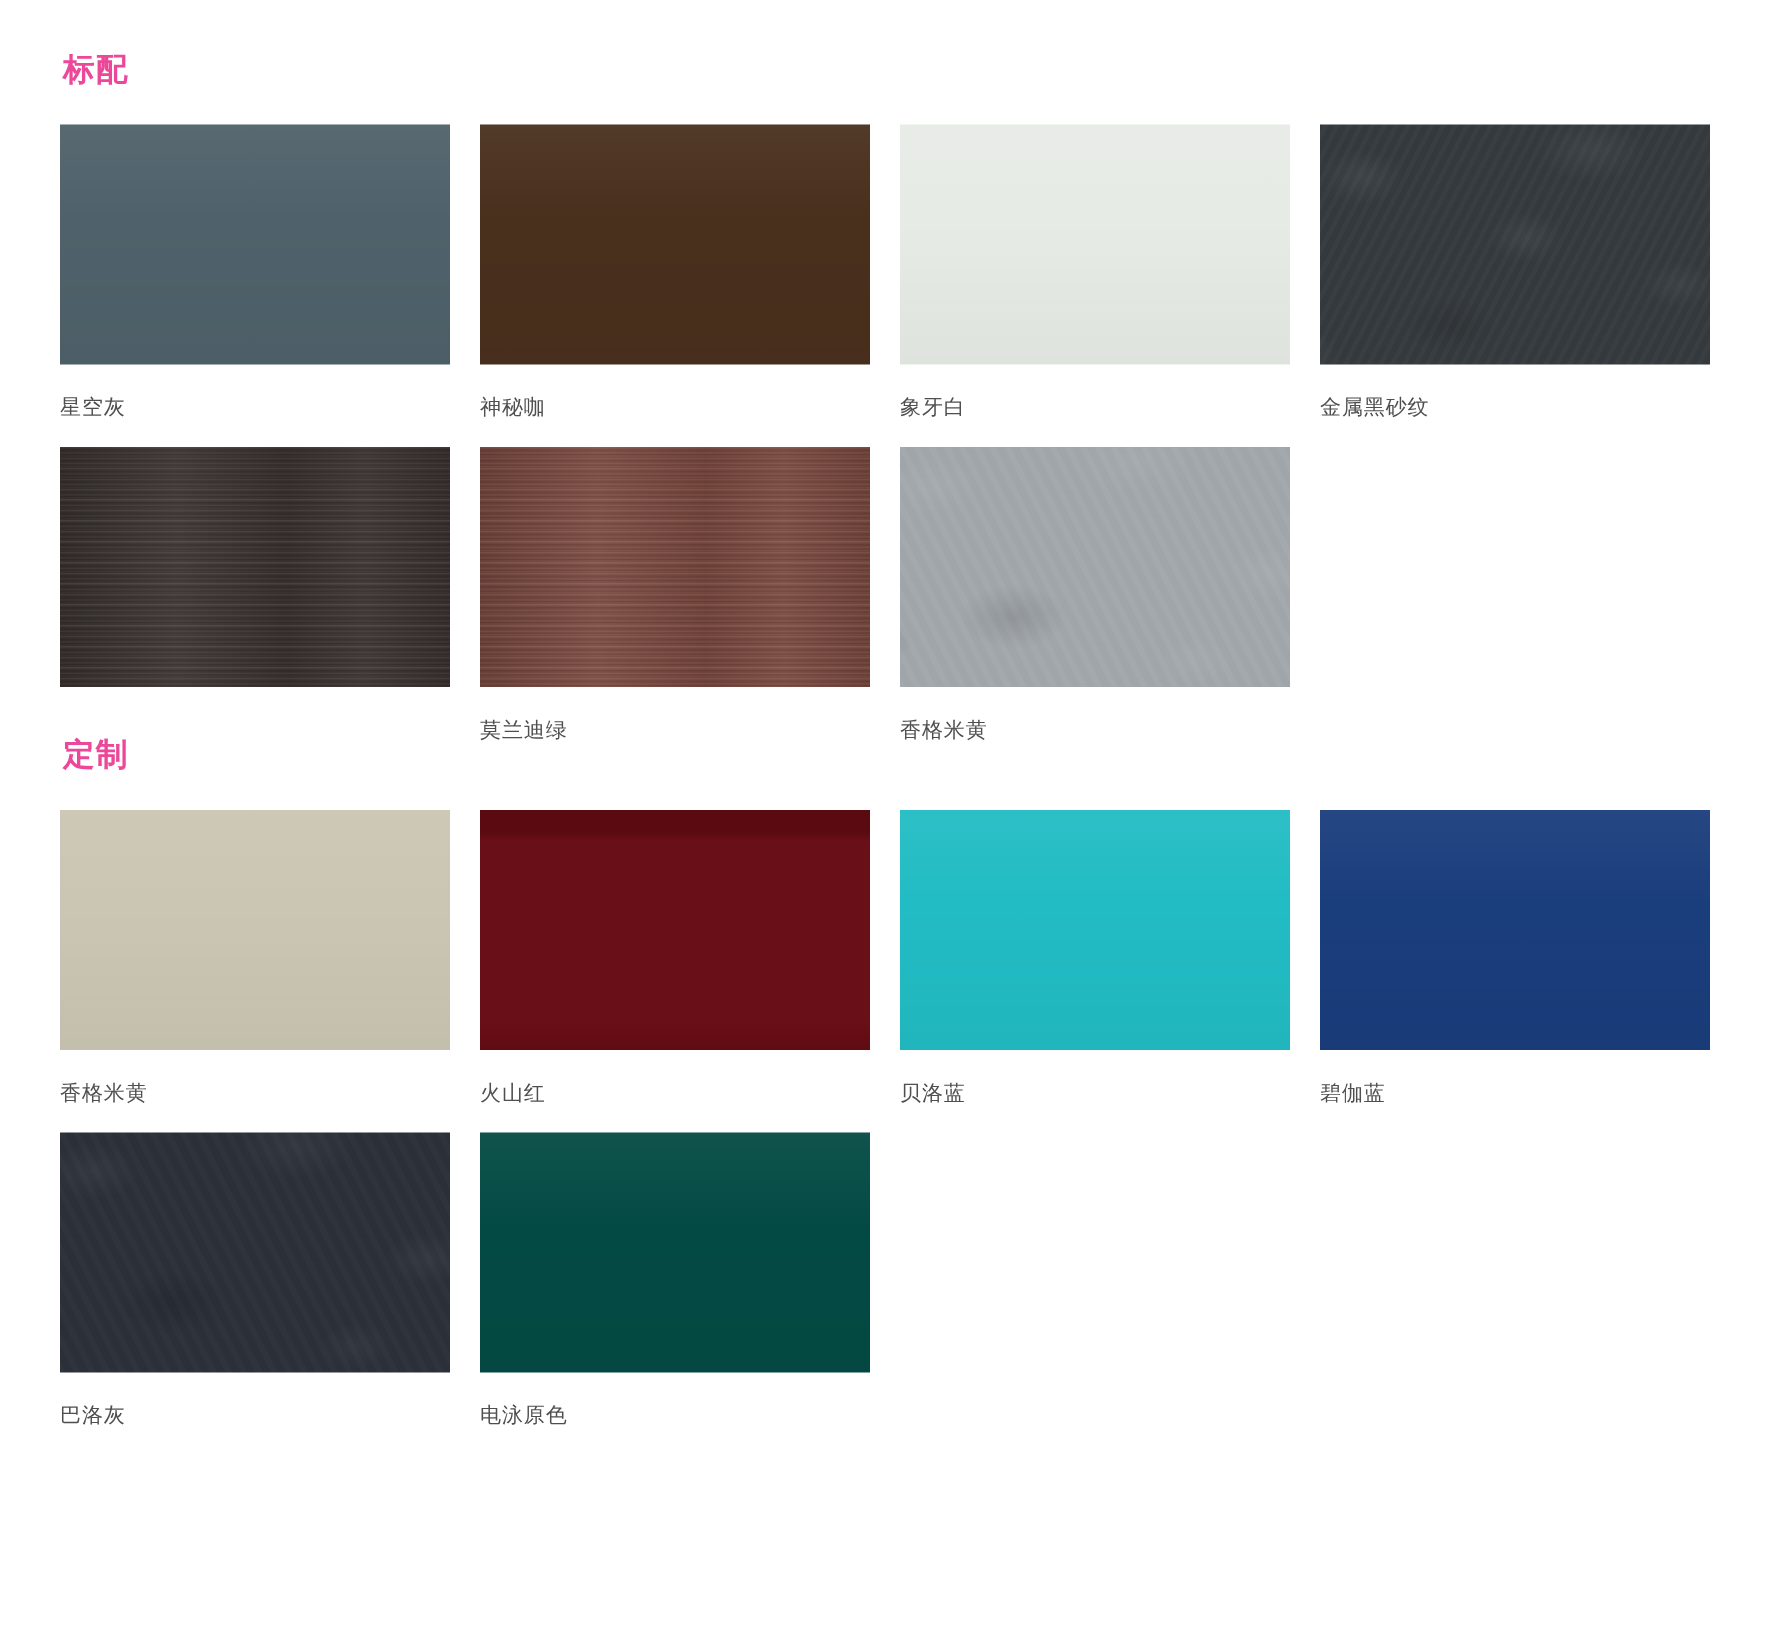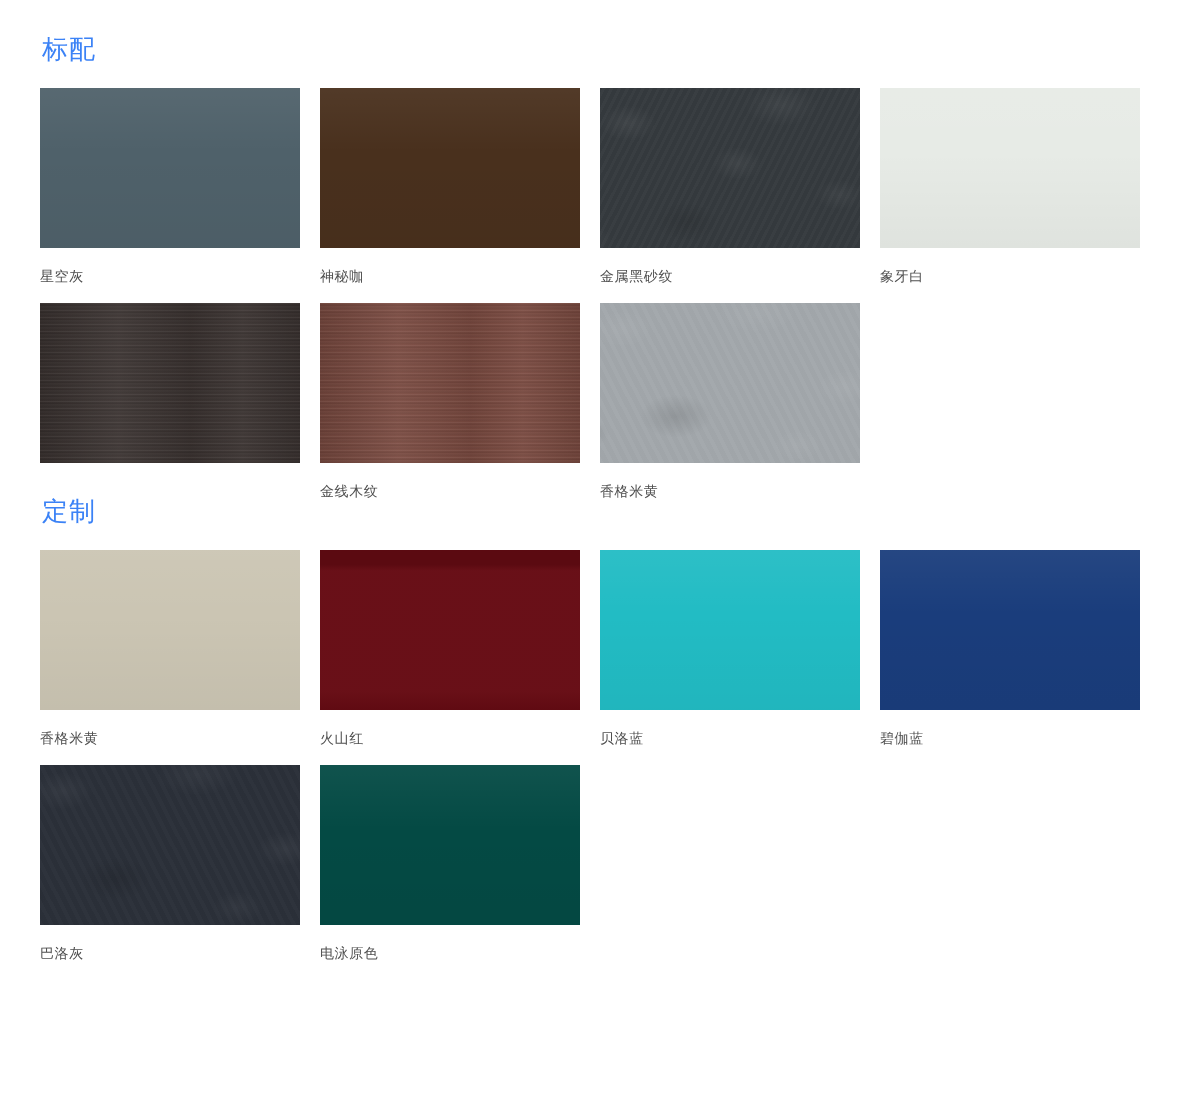--- a/index.html
+++ b/index.html
@@ -14,23 +14,23 @@
     overflow: hidden;
   }
   .page {
     padding: 36px 40px 0 40px;
     box-sizing: border-box;
   }
   .section { margin: 0; }
   .section + .section { }
 
   .section-title {
-    font-size: 26px;
-    color: #3b82f6;
-    font-weight: 400;
+    font-size: 21px;
+    color: #ec4899;
+    font-weight: 700;
     letter-spacing: 1px;
     line-height: 1;
     margin: 0 0 26px 2px;
   }
 
   .swatch-grid {
     display: grid;
     grid-template-columns: repeat(4, 260px);
     column-gap: 24px;
     row-gap: 18px;
@@ -146,36 +146,36 @@
         <div class="swatch-chip tex-sheen" style="background-color: rgb(79, 97, 106);"></div>
         <div class="swatch-label">星空灰</div>
       </div>
 
       <div class="swatch-cell">
         <div class="swatch-chip tex-sheen" style="background-color: rgb(73, 48, 29);"></div>
         <div class="swatch-label">神秘咖</div>
       </div>
 
       <div class="swatch-cell">
+        <div class="swatch-chip tex-sheen" style="background-color: rgb(231, 235, 230);"></div>
+        <div class="swatch-label">象牙白</div>
+      </div>
+
+      <div class="swatch-cell">
         <div class="swatch-chip tex-sand" style="background-color: rgb(53, 58, 62);"></div>
         <div class="swatch-label">金属黑砂纹</div>
       </div>
 
       <div class="swatch-cell">
-        <div class="swatch-chip tex-sheen" style="background-color: rgb(231, 235, 230);"></div>
-        <div class="swatch-label">象牙白</div>
-      </div>
-
-      <div class="swatch-cell">
         <div class="swatch-chip tex-wood" style="background-color: rgb(58, 50, 48);"></div>
       </div>
 
       <div class="swatch-cell">
         <div class="swatch-chip tex-wood" style="background-color: rgb(123, 74, 64);"></div>
-        <div class="swatch-label">金线木纹</div>
+        <div class="swatch-label">莫兰迪绿</div>
       </div>
 
       <div class="swatch-cell">
         <div class="swatch-chip tex-mottle" style="background-color: rgb(163, 168, 172);"></div>
         <div class="swatch-label">香格米黄</div>
       </div>
 
     </div>
   </div>
 

